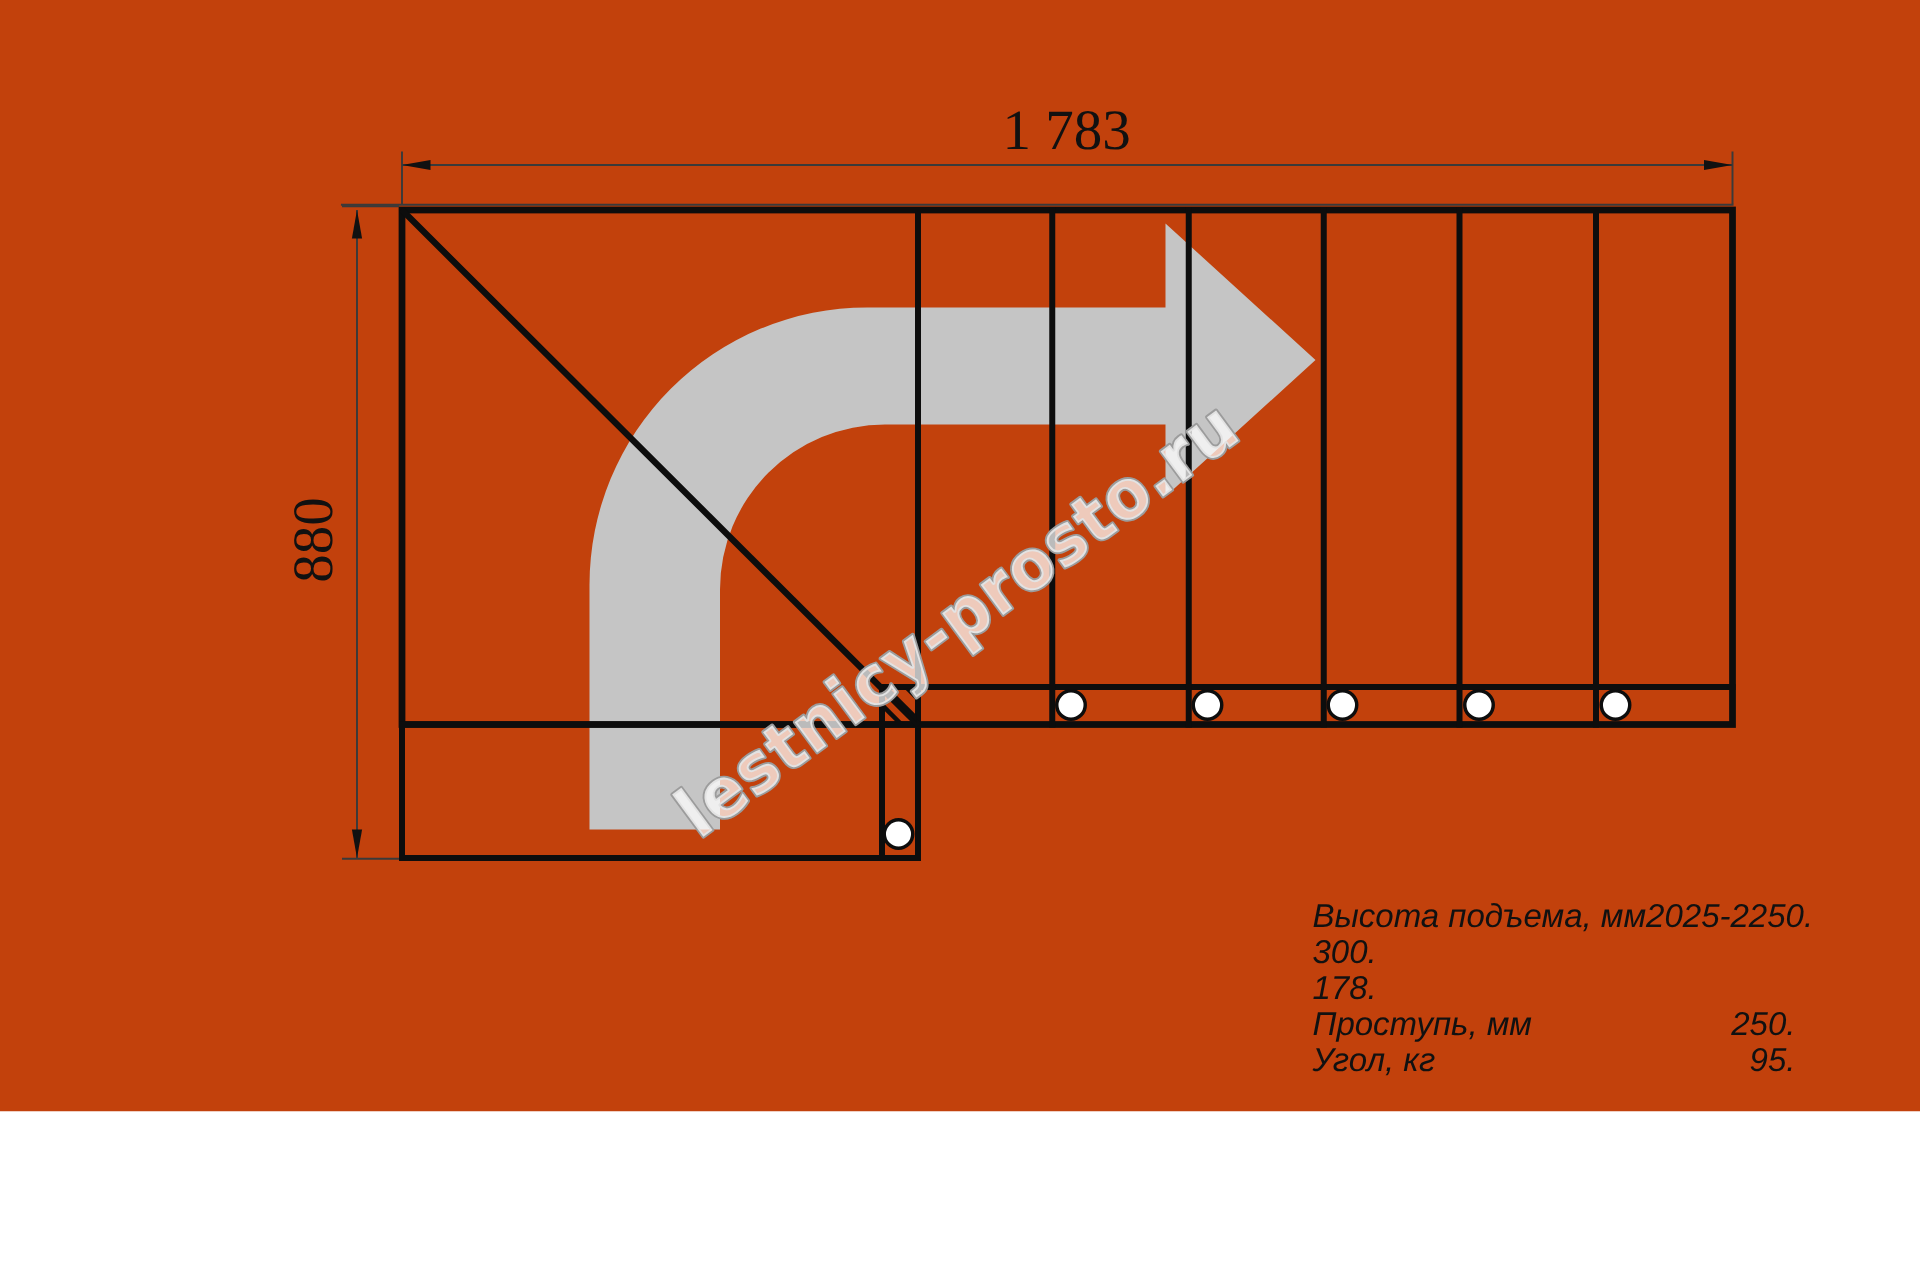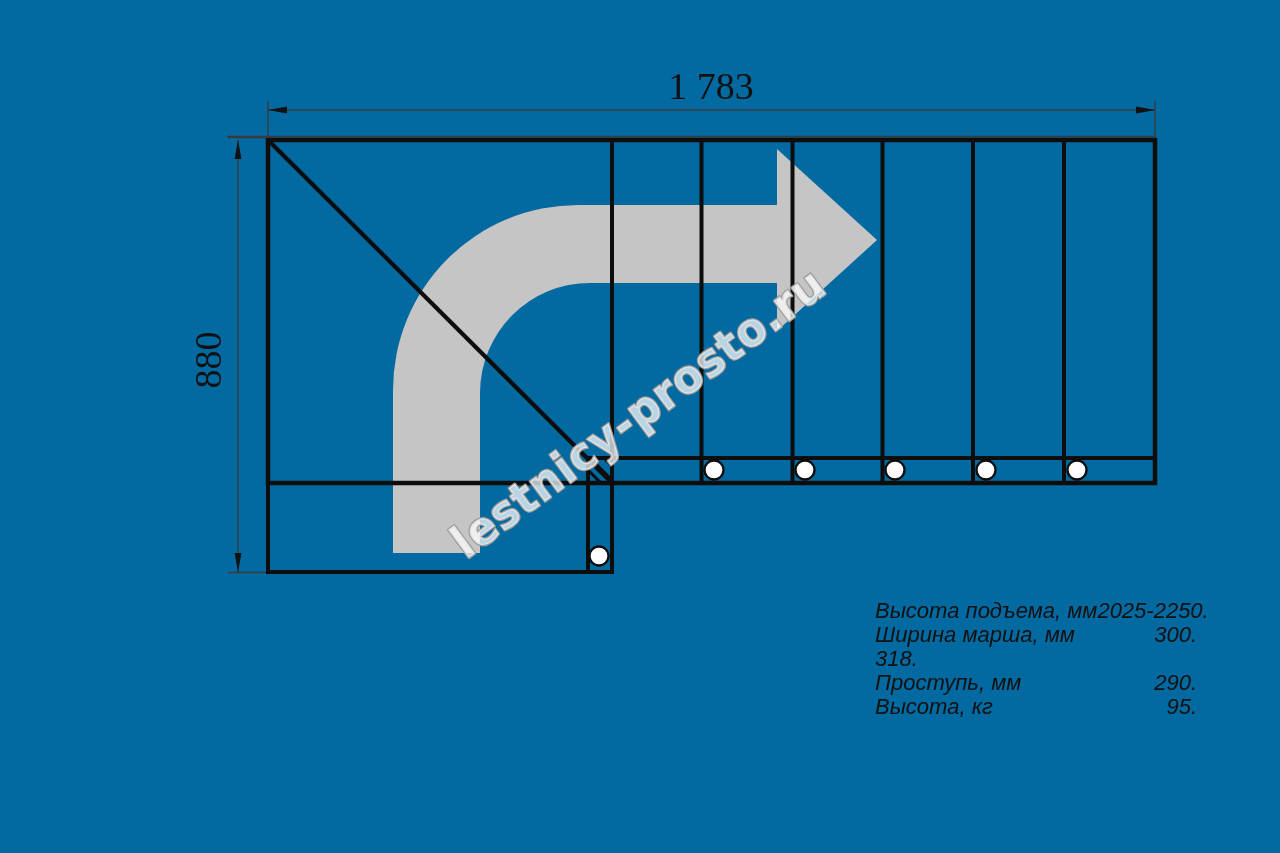--- a/index.html
+++ b/index.html
@@ -1,19 +1,19 @@
 <!DOCTYPE html>
 <html><head>
 <meta charset="utf-8">
 <style>
   html,body{margin:0;padding:0;background:#fff;}
   #canvas{
     position:relative;
-    width:1280px;height:853px;
-    background:#0369a1;
+    width:1280px;height:741px;
+    background:#c2410c;
     overflow:hidden;
     font-family:"Liberation Sans",sans-serif;
   }
   #plan-svg{position:absolute;left:0;top:0;}
   .dim-text{
     font-family:"Liberation Serif",serif;
     font-size:38px;
     fill:#111111;
   }
   .watermark-text{
@@ -121,29 +121,28 @@
 
     <text class="watermark-text" transform="translate(466,560) rotate(-36.5)" textLength="452" lengthAdjust="spacingAndGlyphs">lestnicy-prosto.ru</text>
   </svg>
 
   <div id="specs-table">
     <div class="spec-row">
       <span class="spec-label">Высота подъема, мм</span>
       <span class="spec-value">2025-2250.</span>
     </div>
     <div class="spec-row">
-      <span class="spec-label">Ширина марша, мм</span>
       <span class="spec-value">300.</span>
     </div>
     <div class="spec-row">
-      <span class="spec-value">318.</span>
+      <span class="spec-value">178.</span>
     </div>
     <div class="spec-row">
       <span class="spec-label">Проступь, мм</span>
-      <span class="spec-value">290.</span>
+      <span class="spec-value">250.</span>
     </div>
     <div class="spec-row">
-      <span class="spec-label">Высота, кг</span>
+      <span class="spec-label">Угол, кг</span>
       <span class="spec-value">95.</span>
     </div>
   </div>
 
 </div>
 
 </body></html>

